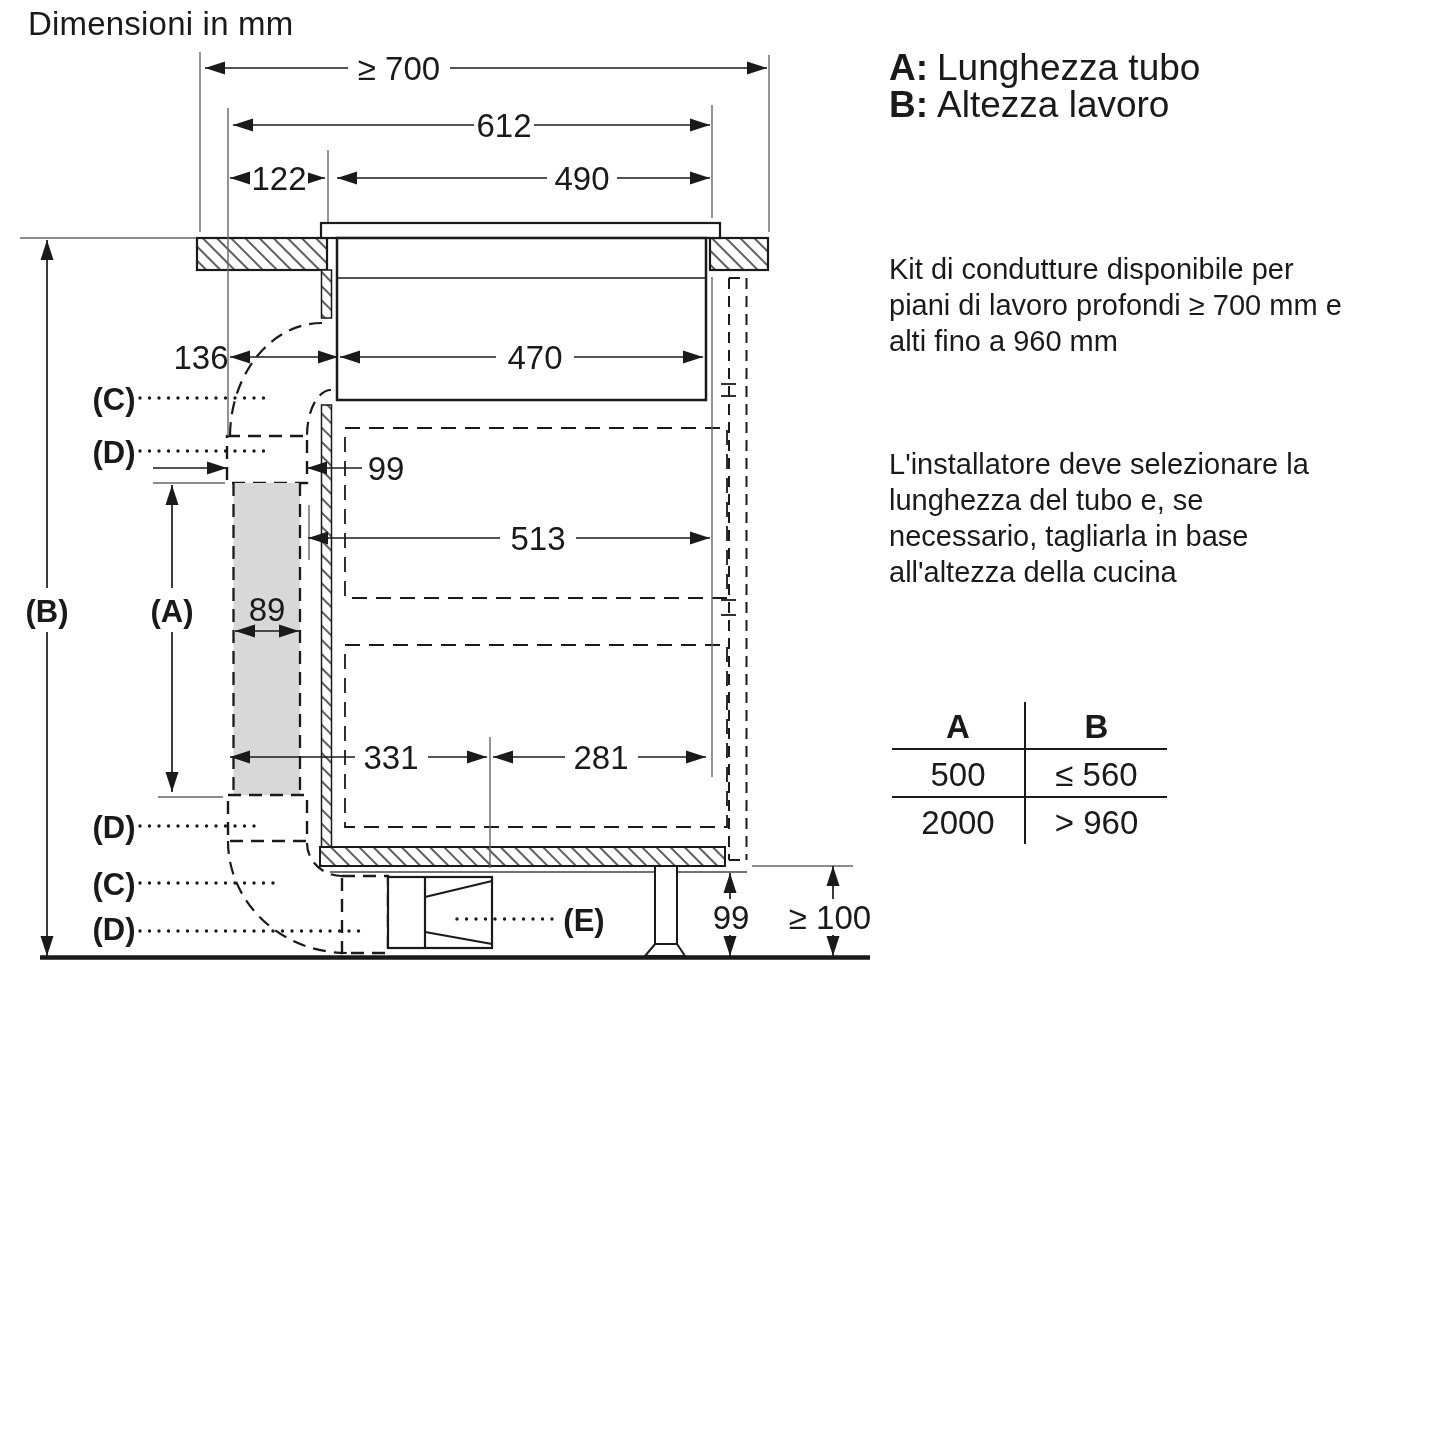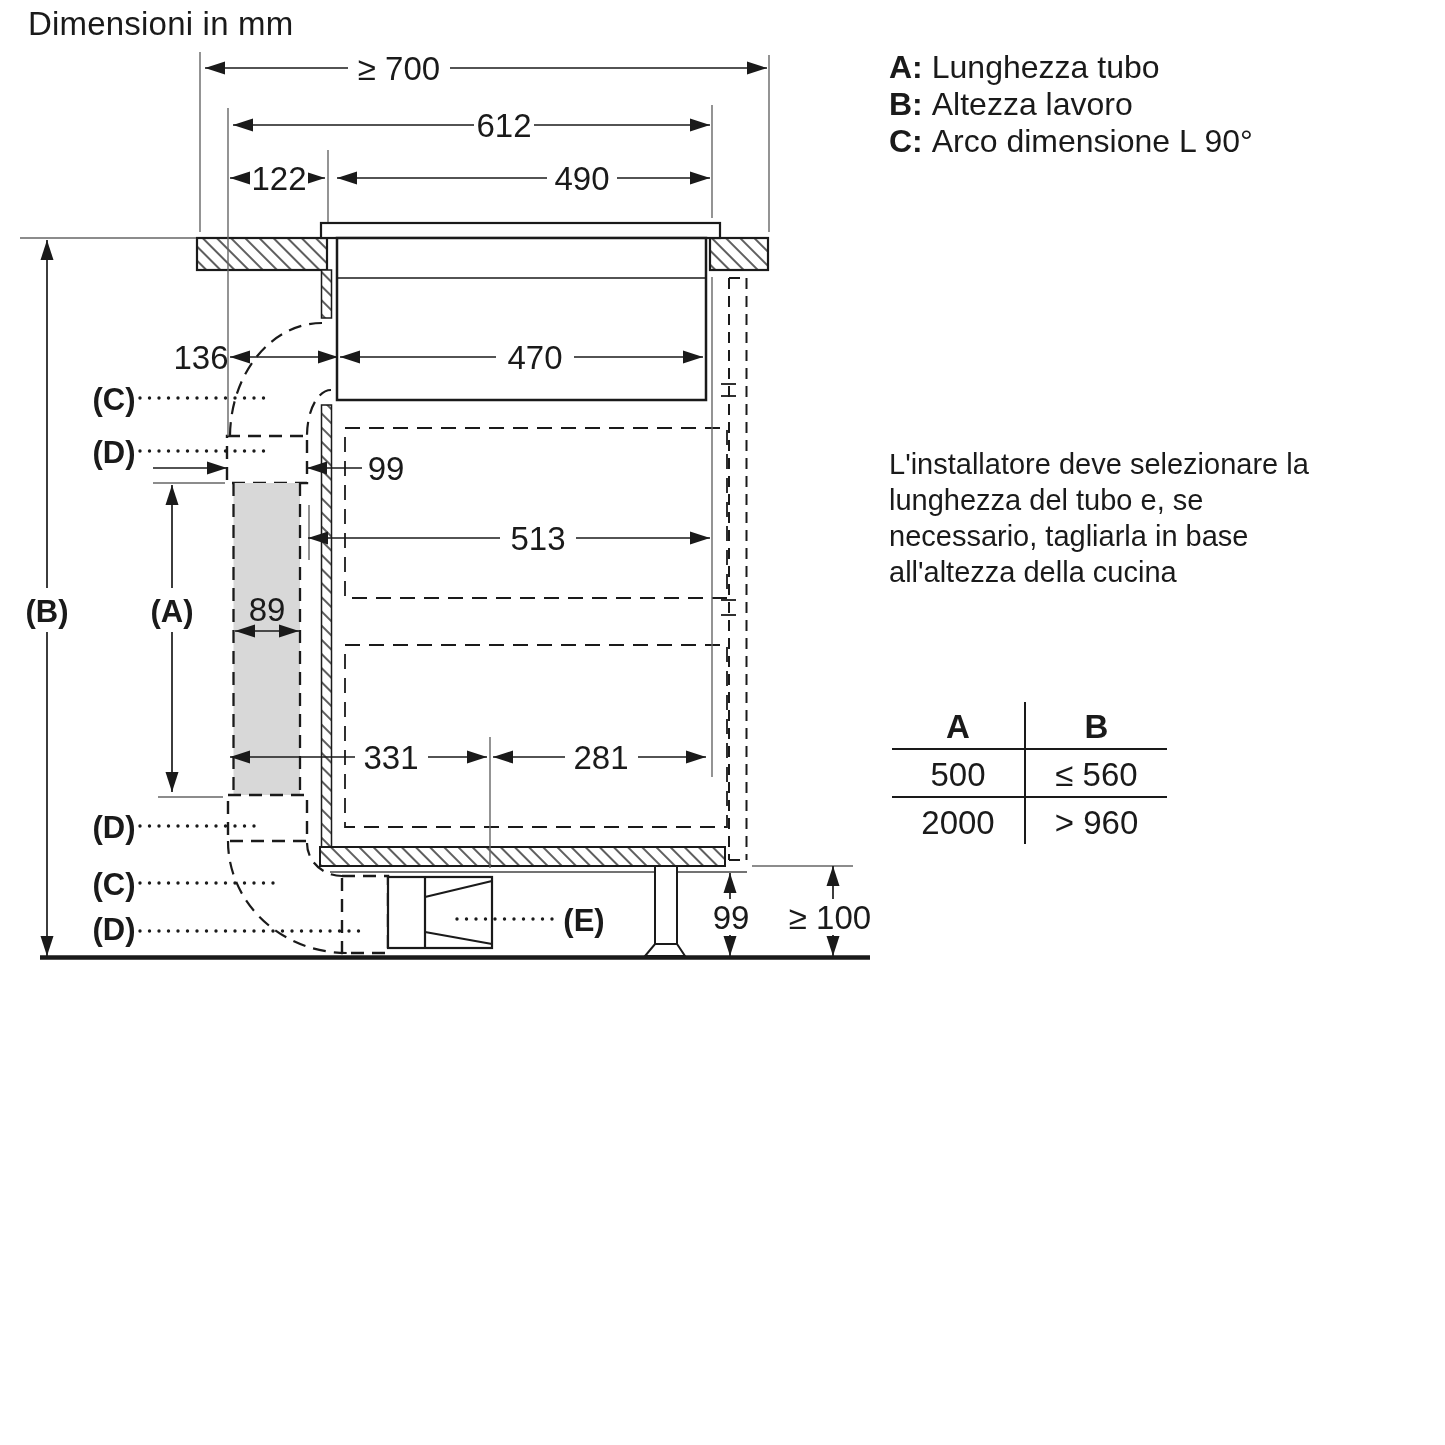--- a/index.html
+++ b/index.html
@@ -1,20 +1,20 @@
 <!DOCTYPE html>
 <html><head>
 <meta charset="utf-8">
 <style>
   html,body{margin:0;padding:0;background:#fff;width:1445px;height:1445px;
     font-family:"Liberation Sans",sans-serif;color:#1a1a1a;overflow:hidden;}
   .abs{position:absolute;}
   #stage{position:relative;width:1445px;height:1445px;background:#fff;}
   .title{left:28px;top:5px;font-size:33px;letter-spacing:.2px;}
-  .legend{left:889px;top:49px;font-size:32px;line-height:37px;}
+  .legend{left:889px;top:49px;font-size:37px;line-height:37px;}
   .legend b{margin-right:9px;}
   .note{left:889px;font-size:29px;line-height:36px;white-space:pre-line;width:500px;}
   .note.kit{top:251px;}
   .note.inst{top:446px;}
   .spec-table{left:892px;top:702px;display:grid;grid-template-columns:134px 141px;font-size:33px;}
   .spec-table .cell{text-align:center;padding-top:6px;height:40px;}
   .spec-table .hd{font-weight:bold;height:40px;}
   .spec-table .c1{border-right:2px solid #1a1a1a;}
   .spec-table .bb{border-bottom:2px solid #1a1a1a;}
   svg text{font-family:"Liberation Sans",sans-serif;fill:#1a1a1a;}
@@ -179,23 +179,25 @@
       <text class="lbl" x="114" y="838">(D)</text>
       <text class="lbl" x="114" y="895">(C)</text>
       <text class="lbl" x="114" y="940">(D)</text>
       <text class="lbl" x="584" y="931">(E)</text>
     </g>
   </svg>
 
   <div class="abs legend">
     <div><b>A:</b><span>Lunghezza tubo</span></div>
     <div><b>B:</b><span>Altezza lavoro</span></div>
-    <div><b>C:</b><span>Arco dimensione L 90°</span></div>
   </div>
 
+  <div class="abs note kit">Kit di condutture disponibile per
+piani di lavoro profondi ≥ 700 mm e
+alti fino a 960 mm</div>
   <div class="abs note inst">L'installatore deve selezionare la
 lunghezza del tubo e, se
 necessario, tagliarla in base
 all'altezza della cucina</div>
 
   <div class="abs spec-table">
     <div class="cell hd c1 bb">A</div>
     <div class="cell hd bb">B</div>
     <div class="cell c1 bb">500</div>
     <div class="cell bb">≤ 560</div>

